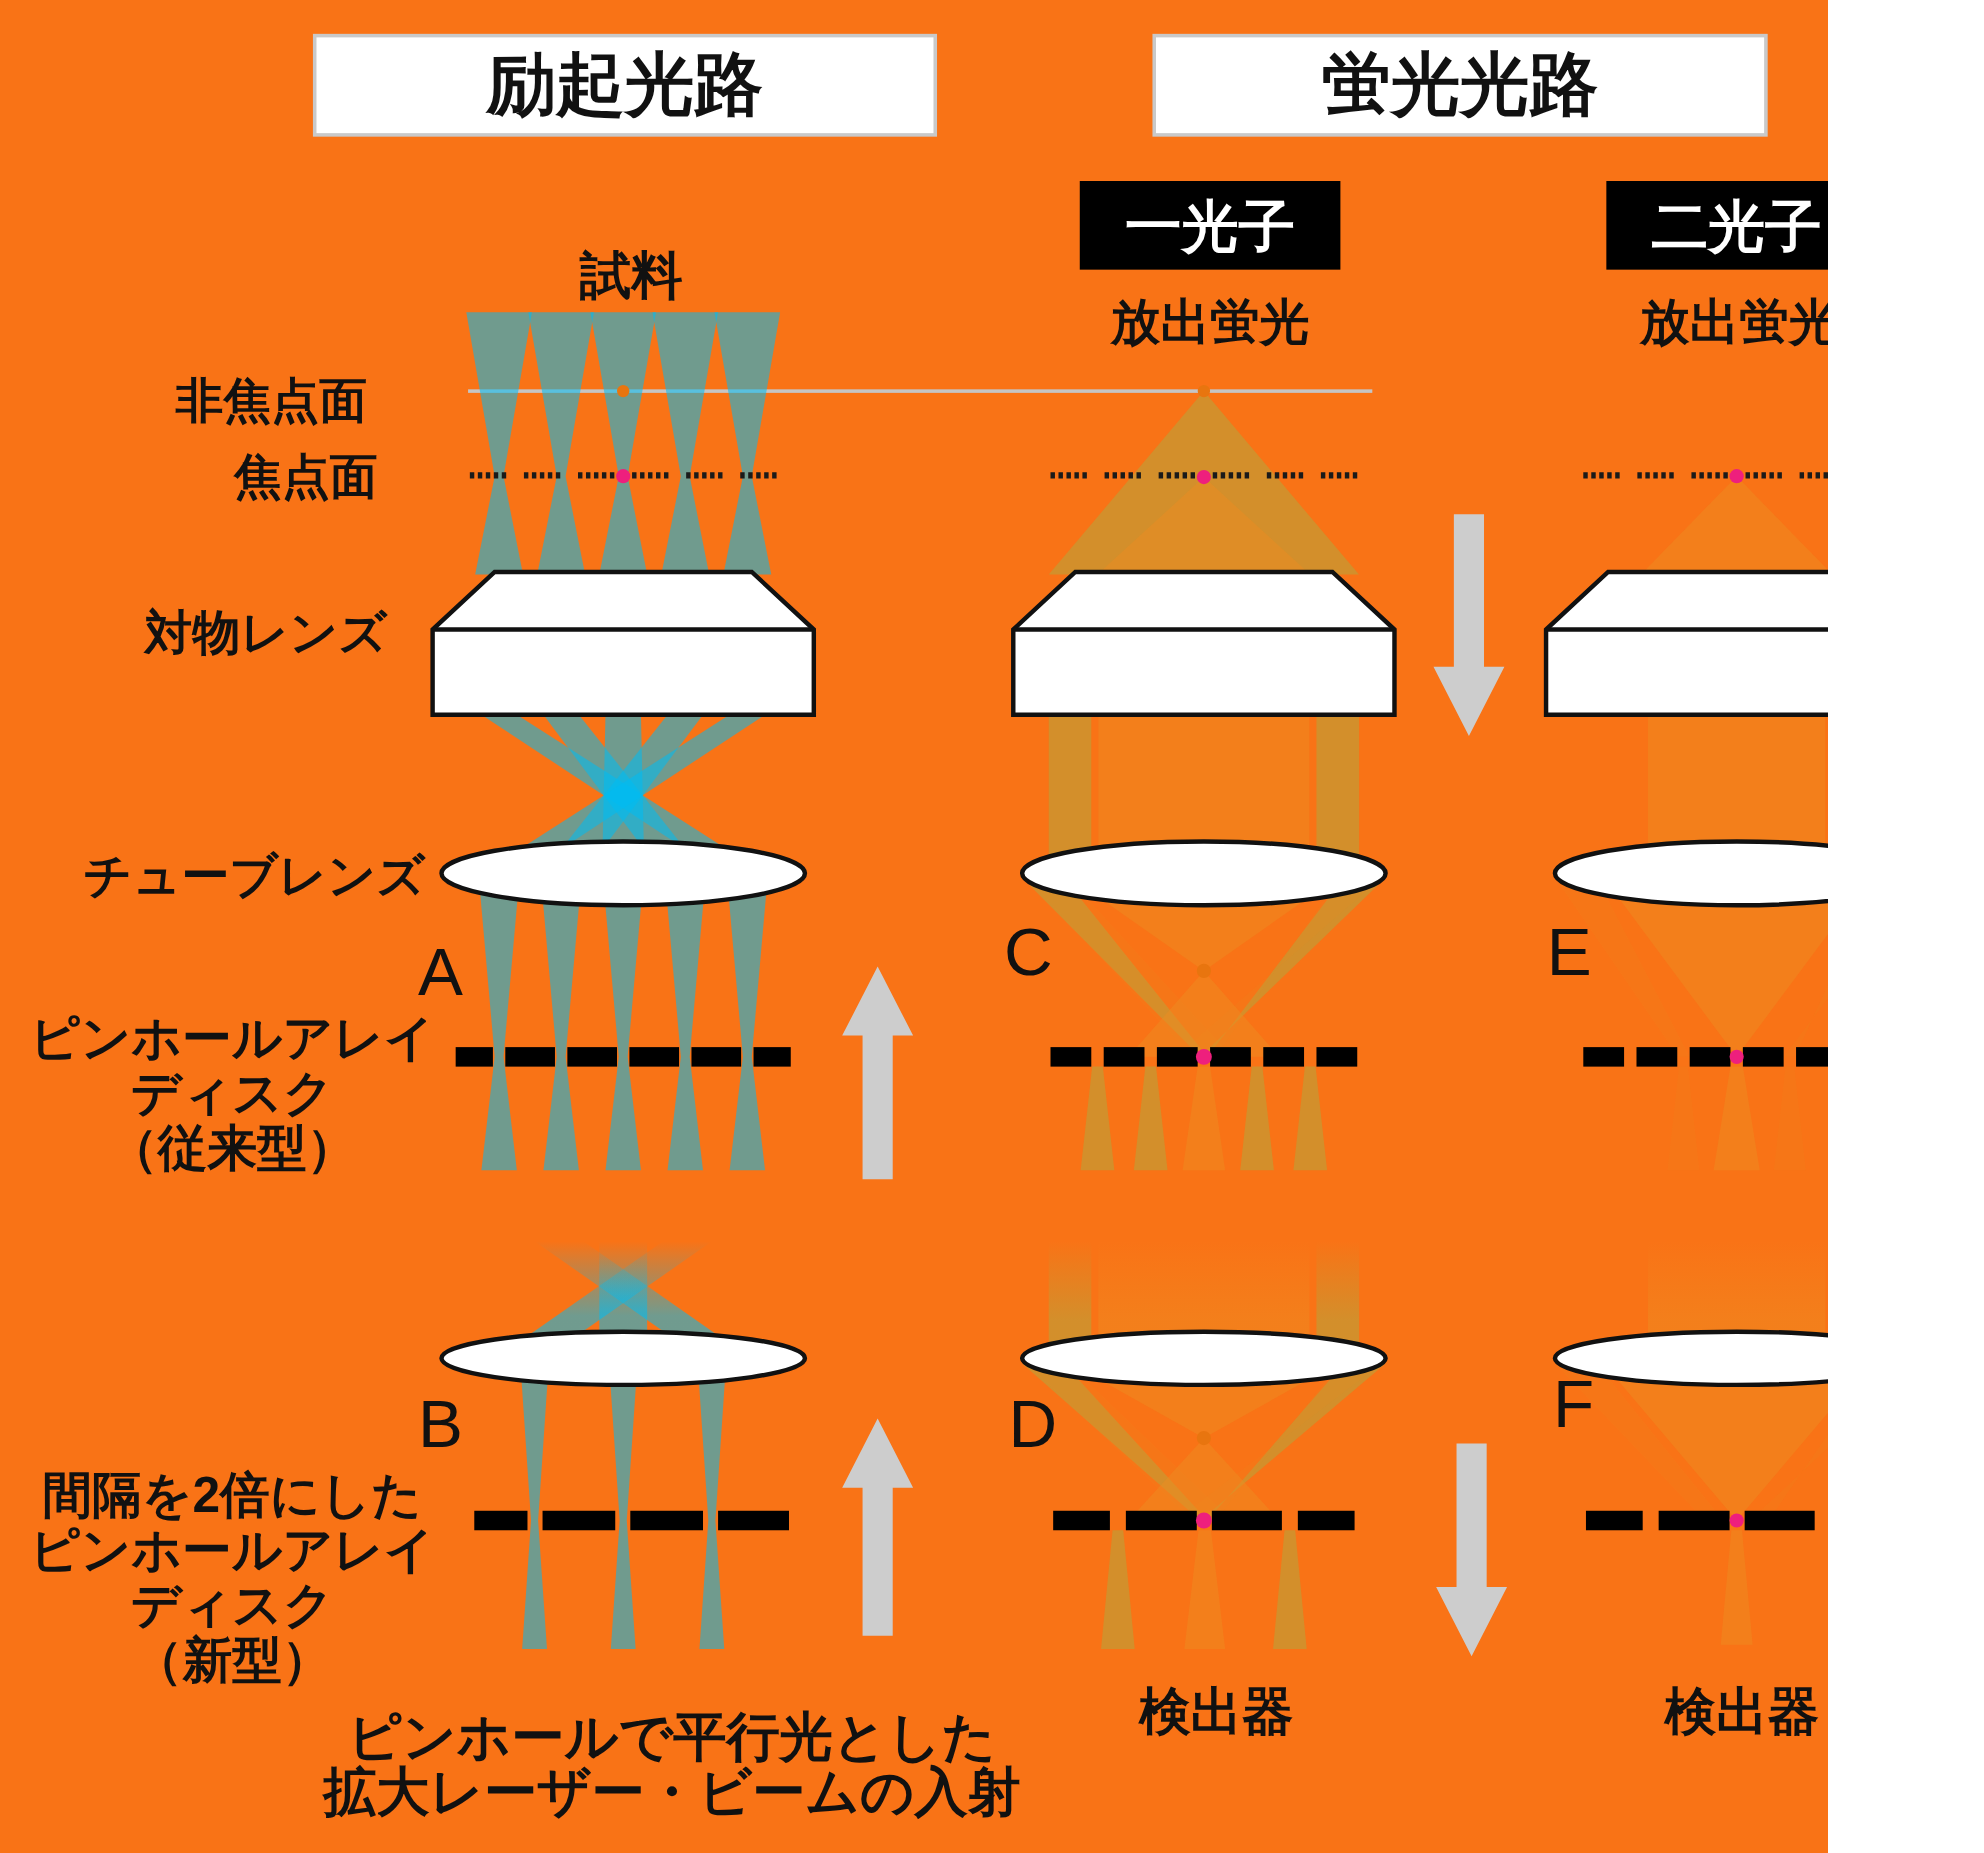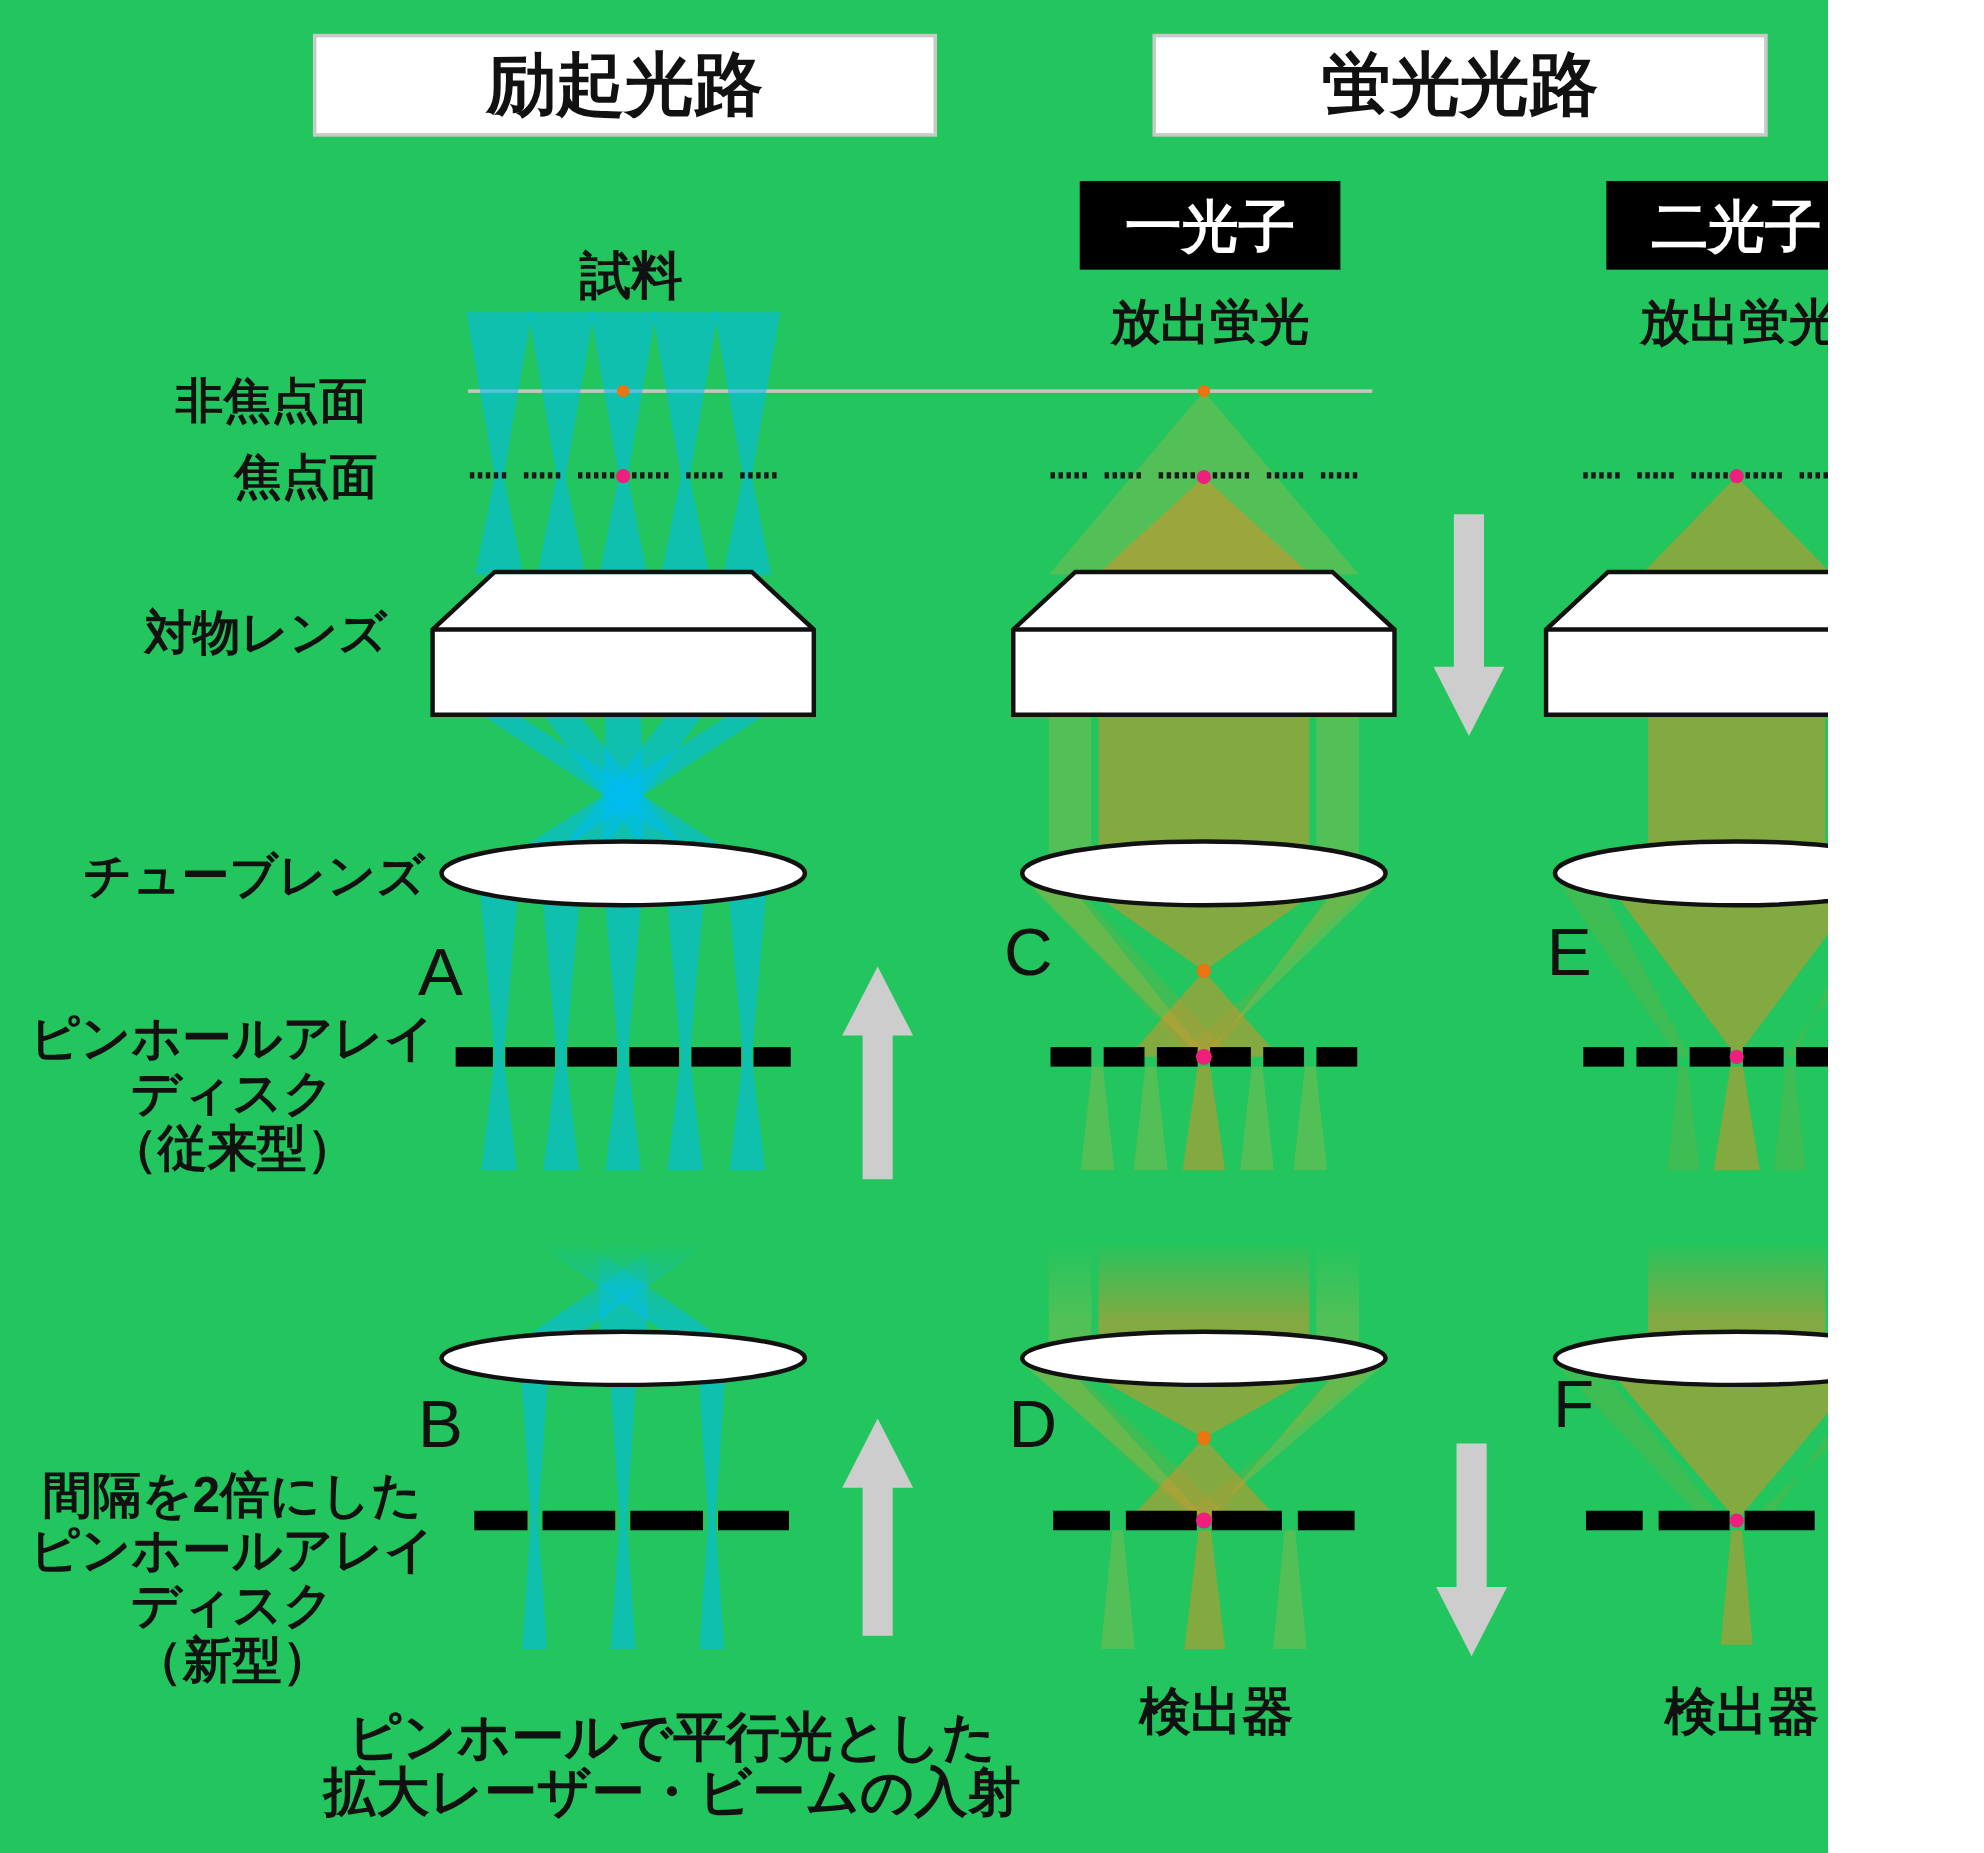--- a/index.html
+++ b/index.html
@@ -1,16 +1,16 @@
 <!DOCTYPE html>
 <html style="font-size:14px"><head>
 <meta charset="utf-8">
 <style>
   html,body{margin:0;padding:0;background:#fff;}
-  .stage{position:relative;width:1828px;height:1854px;background:#22c55e;overflow:hidden;}
+  .stage{position:relative;width:1828px;height:1854px;background:#f97316;overflow:hidden;}
   svg{display:block;}
   text{font-family:"Liberation Sans","DejaVu Sans",sans-serif;fill:#111;}
   .jp{font-weight:700;}
   .ttl{font-size:78px;}
   .mode{font-size:64px;fill:#fff;}
   .lbl56{font-size:56px;}
   .lbl54{font-size:54px;}
   .lbl58{font-size:58px;}
   .note{font-size:60px;}
   .plet{font-size:76px;font-weight:400;}

